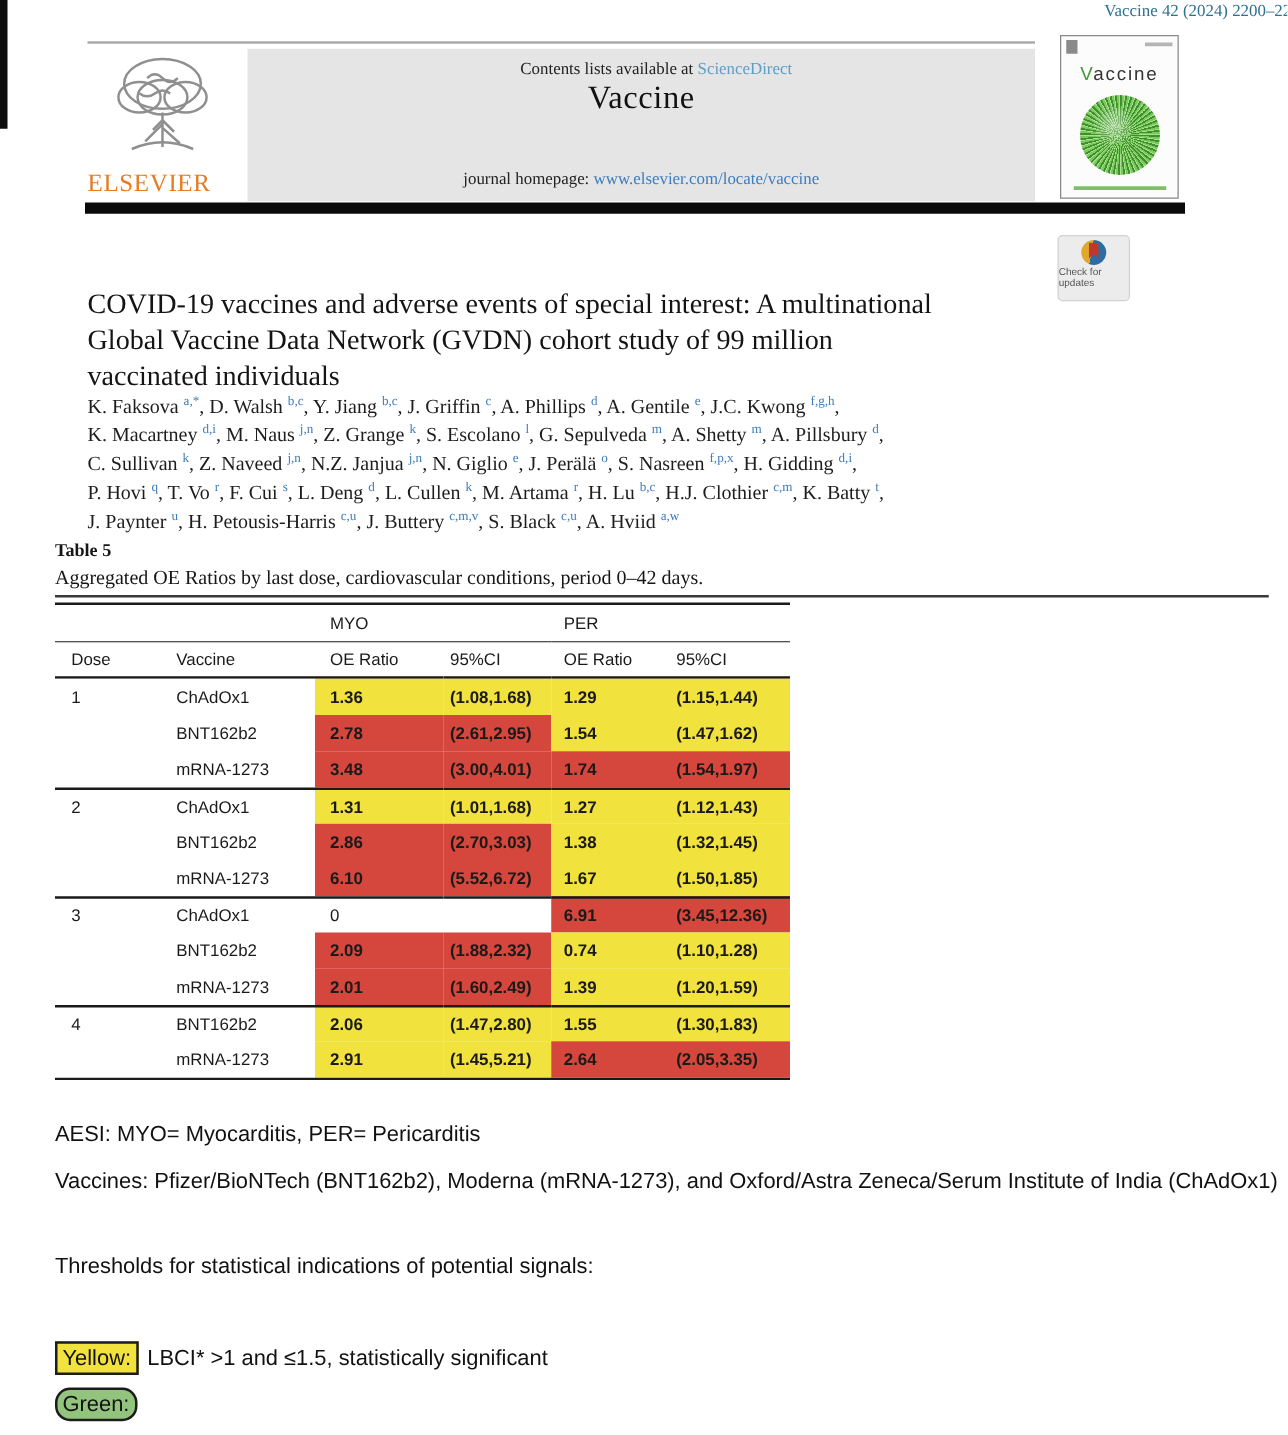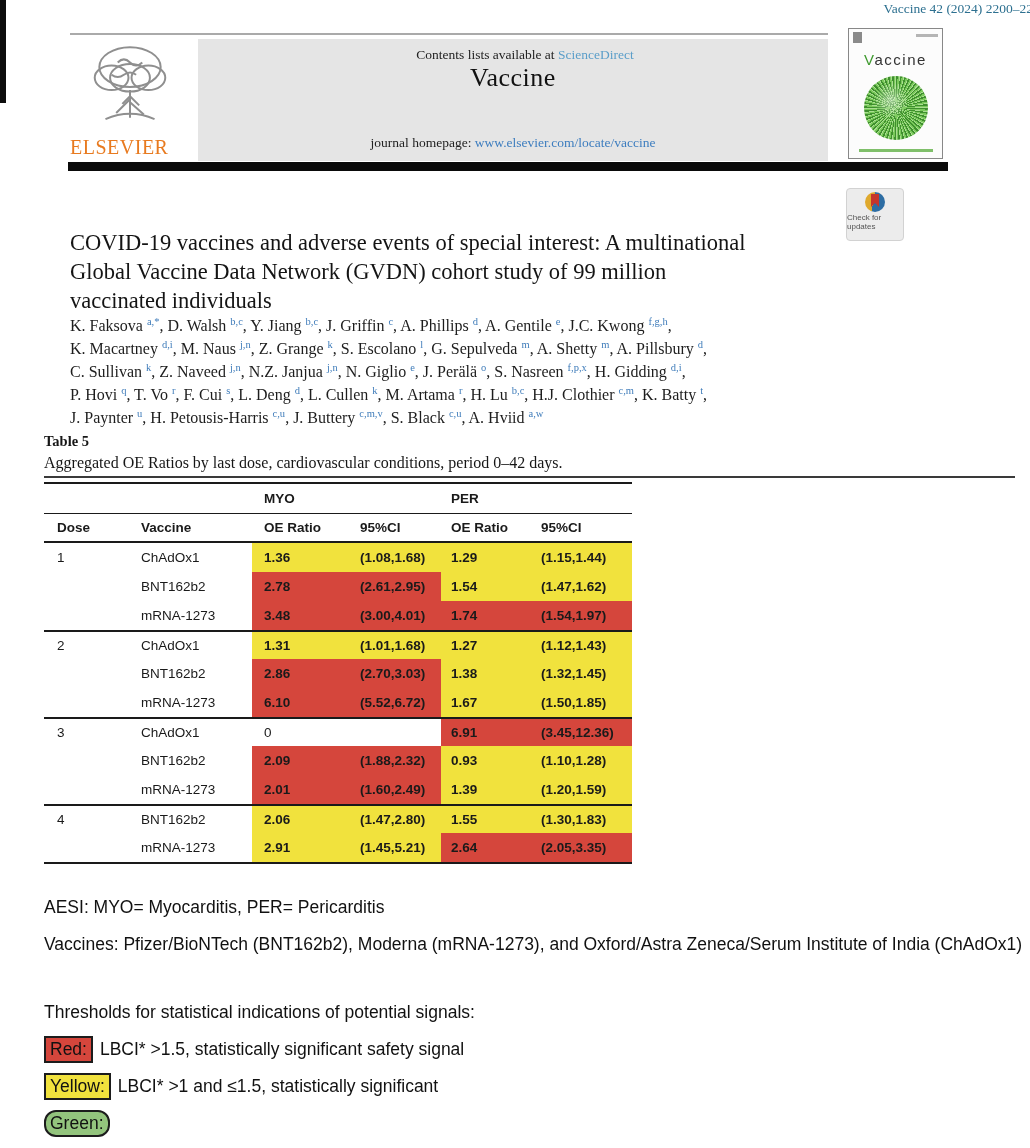--- a/index.html
+++ b/index.html
@@ -63,21 +63,21 @@
   .full-rule{position:absolute;left:44px;top:476px;width:971px;height:1.5px;background:#3a3a3a;}
 
   
   .oe-table{position:absolute;left:44px;top:482px;width:588px;display:grid;
         grid-template-columns:84px 124px 103px 86px 95px 96px;
         border-top:2px solid #1a1a1a;border-bottom:2px solid #1a1a1a;
         font-family:"Liberation Sans",sans-serif;font-size:13.5px;color:#1a1a1a;}
   .tc{display:flex;align-items:center;height:29px;box-sizing:border-box;background:#fff;}
   .gh{height:30px;border-bottom:1.5px solid #1a1a1a;}
   .ch{border-bottom:2px solid #1a1a1a;}
-  .bold{font-weight:700;}
+  .bold{font-weight:400;}
   .c-yellow{background:var(--yellow);font-weight:700;}
   .c-red{background:var(--red);font-weight:700;}
   .c-white{background:#fff;font-weight:400;}
   .rf{border-top:2px solid #1a1a1a;}
   .p1{padding-left:13px;}.p2{padding-left:13px;}.p3{padding-left:12px;}
   .p4{padding-left:5px;}.p5{padding-left:10px;}.p6{padding-left:5px;}
 
   
   .fn{position:absolute;left:44px;font-family:"Liberation Sans",sans-serif;font-size:17.5px;color:#111;}
   .fn-aesi{top:897px;}
@@ -209,21 +209,21 @@
       <div class="tc p1  rf">3</div>
       <div class="tc p2  rf">ChAdOx1</div>
       <div class="tc p3 c-white rf">0</div>
       <div class="tc p4 c-white rf"></div>
       <div class="tc p5 c-red rf">6.91</div>
       <div class="tc p6 c-red rf">(3.45,12.36)</div>
       <div class="tc p1 "></div>
       <div class="tc p2 ">BNT162b2</div>
       <div class="tc p3 c-red">2.09</div>
       <div class="tc p4 c-red">(1.88,2.32)</div>
-      <div class="tc p5 c-yellow">0.93</div>
+      <div class="tc p5 c-yellow">0.74</div>
       <div class="tc p6 c-yellow">(1.10,1.28)</div>
       <div class="tc p1 "></div>
       <div class="tc p2 ">mRNA-1273</div>
       <div class="tc p3 c-red">2.01</div>
       <div class="tc p4 c-red">(1.60,2.49)</div>
       <div class="tc p5 c-yellow">1.39</div>
       <div class="tc p6 c-yellow">(1.20,1.59)</div>
       <div class="tc p1  rf">4</div>
       <div class="tc p2  rf">BNT162b2</div>
       <div class="tc p3 c-yellow rf">2.06</div>
@@ -235,24 +235,20 @@
       <div class="tc p3 c-yellow">2.91</div>
       <div class="tc p4 c-yellow">(1.45,5.21)</div>
       <div class="tc p5 c-red">2.64</div>
       <div class="tc p6 c-red">(2.05,3.35)</div>
     </div>
 
   <div class="fn fn-aesi">AESI: MYO= Myocarditis, PER= Pericarditis</div>
   <div class="fn fn-vaccines">Vaccines: Pfizer/BioNTech (BNT162b2), Moderna (mRNA-1273), and Oxford/Astra Zeneca/Serum Institute of India (ChAdOx1)</div>
   <div class="fn fn-thresholds">Thresholds for statistical indications of potential signals:</div>
 
-  <div class="legend-row" style="top:1036px">
-    <span class="lg-box lg-red">Red:</span>
-    <span>LBCI* &gt;1.5, statistically significant safety signal</span>
-  </div>
   <div class="legend-row" style="top:1073px">
     <span class="lg-box lg-yellow">Yellow:</span>
     <span>LBCI* &gt;1 and ≤1.5, statistically significant</span>
   </div>
   <div class="legend-row" style="top:1110px">
     <span class="lg-box lg-green">Green:</span>
   </div>
 
 </div>
 

